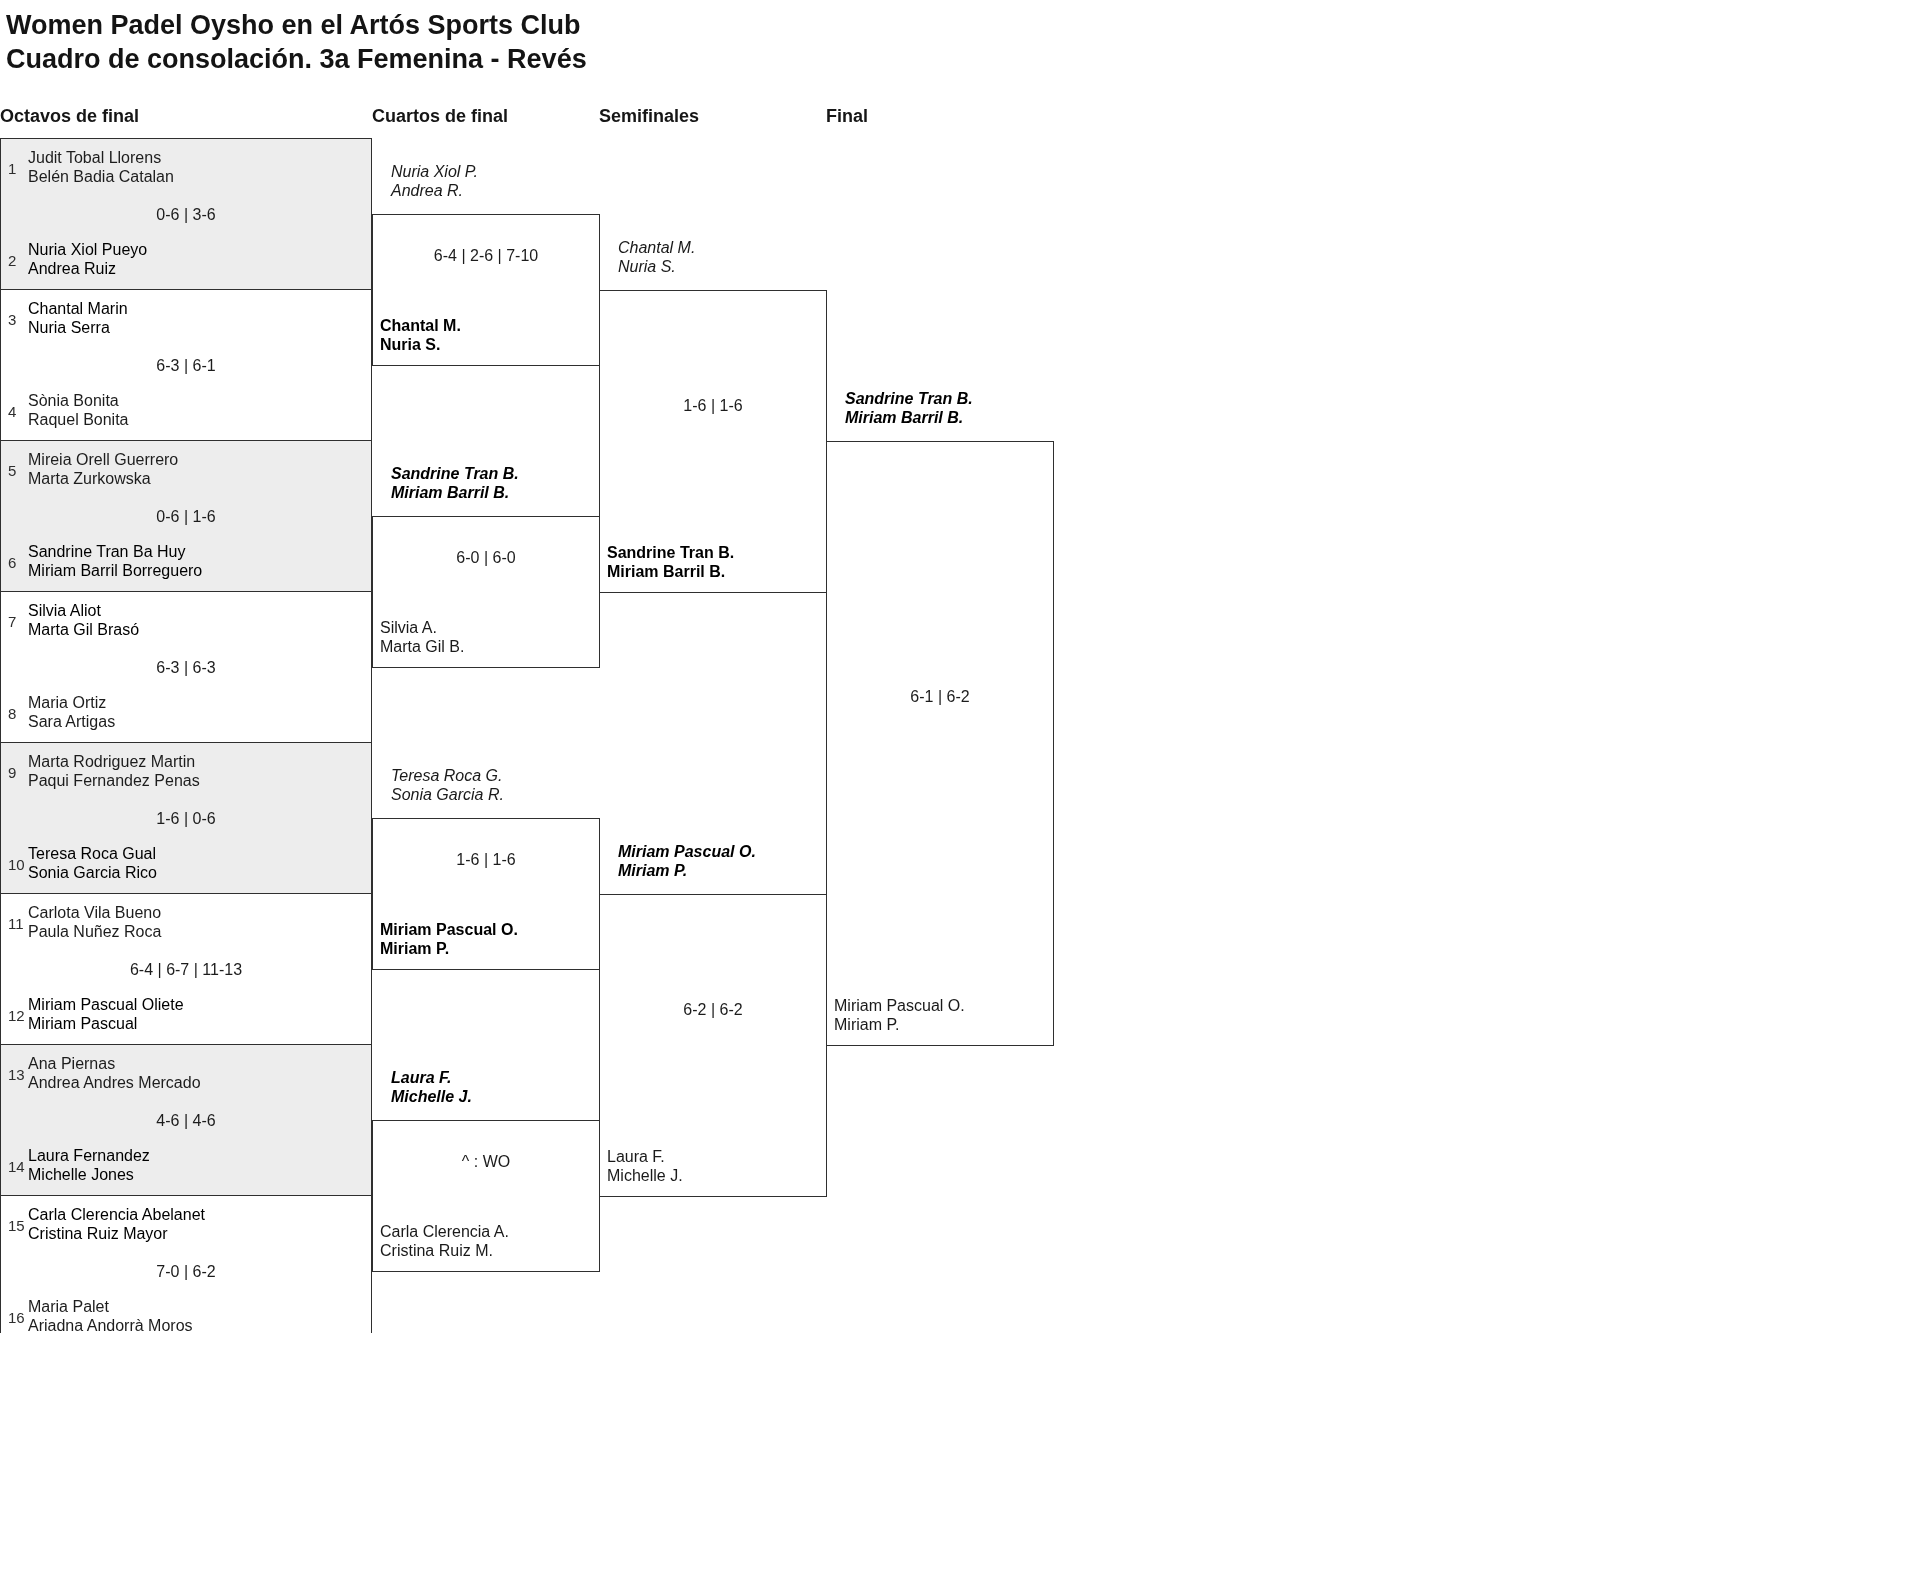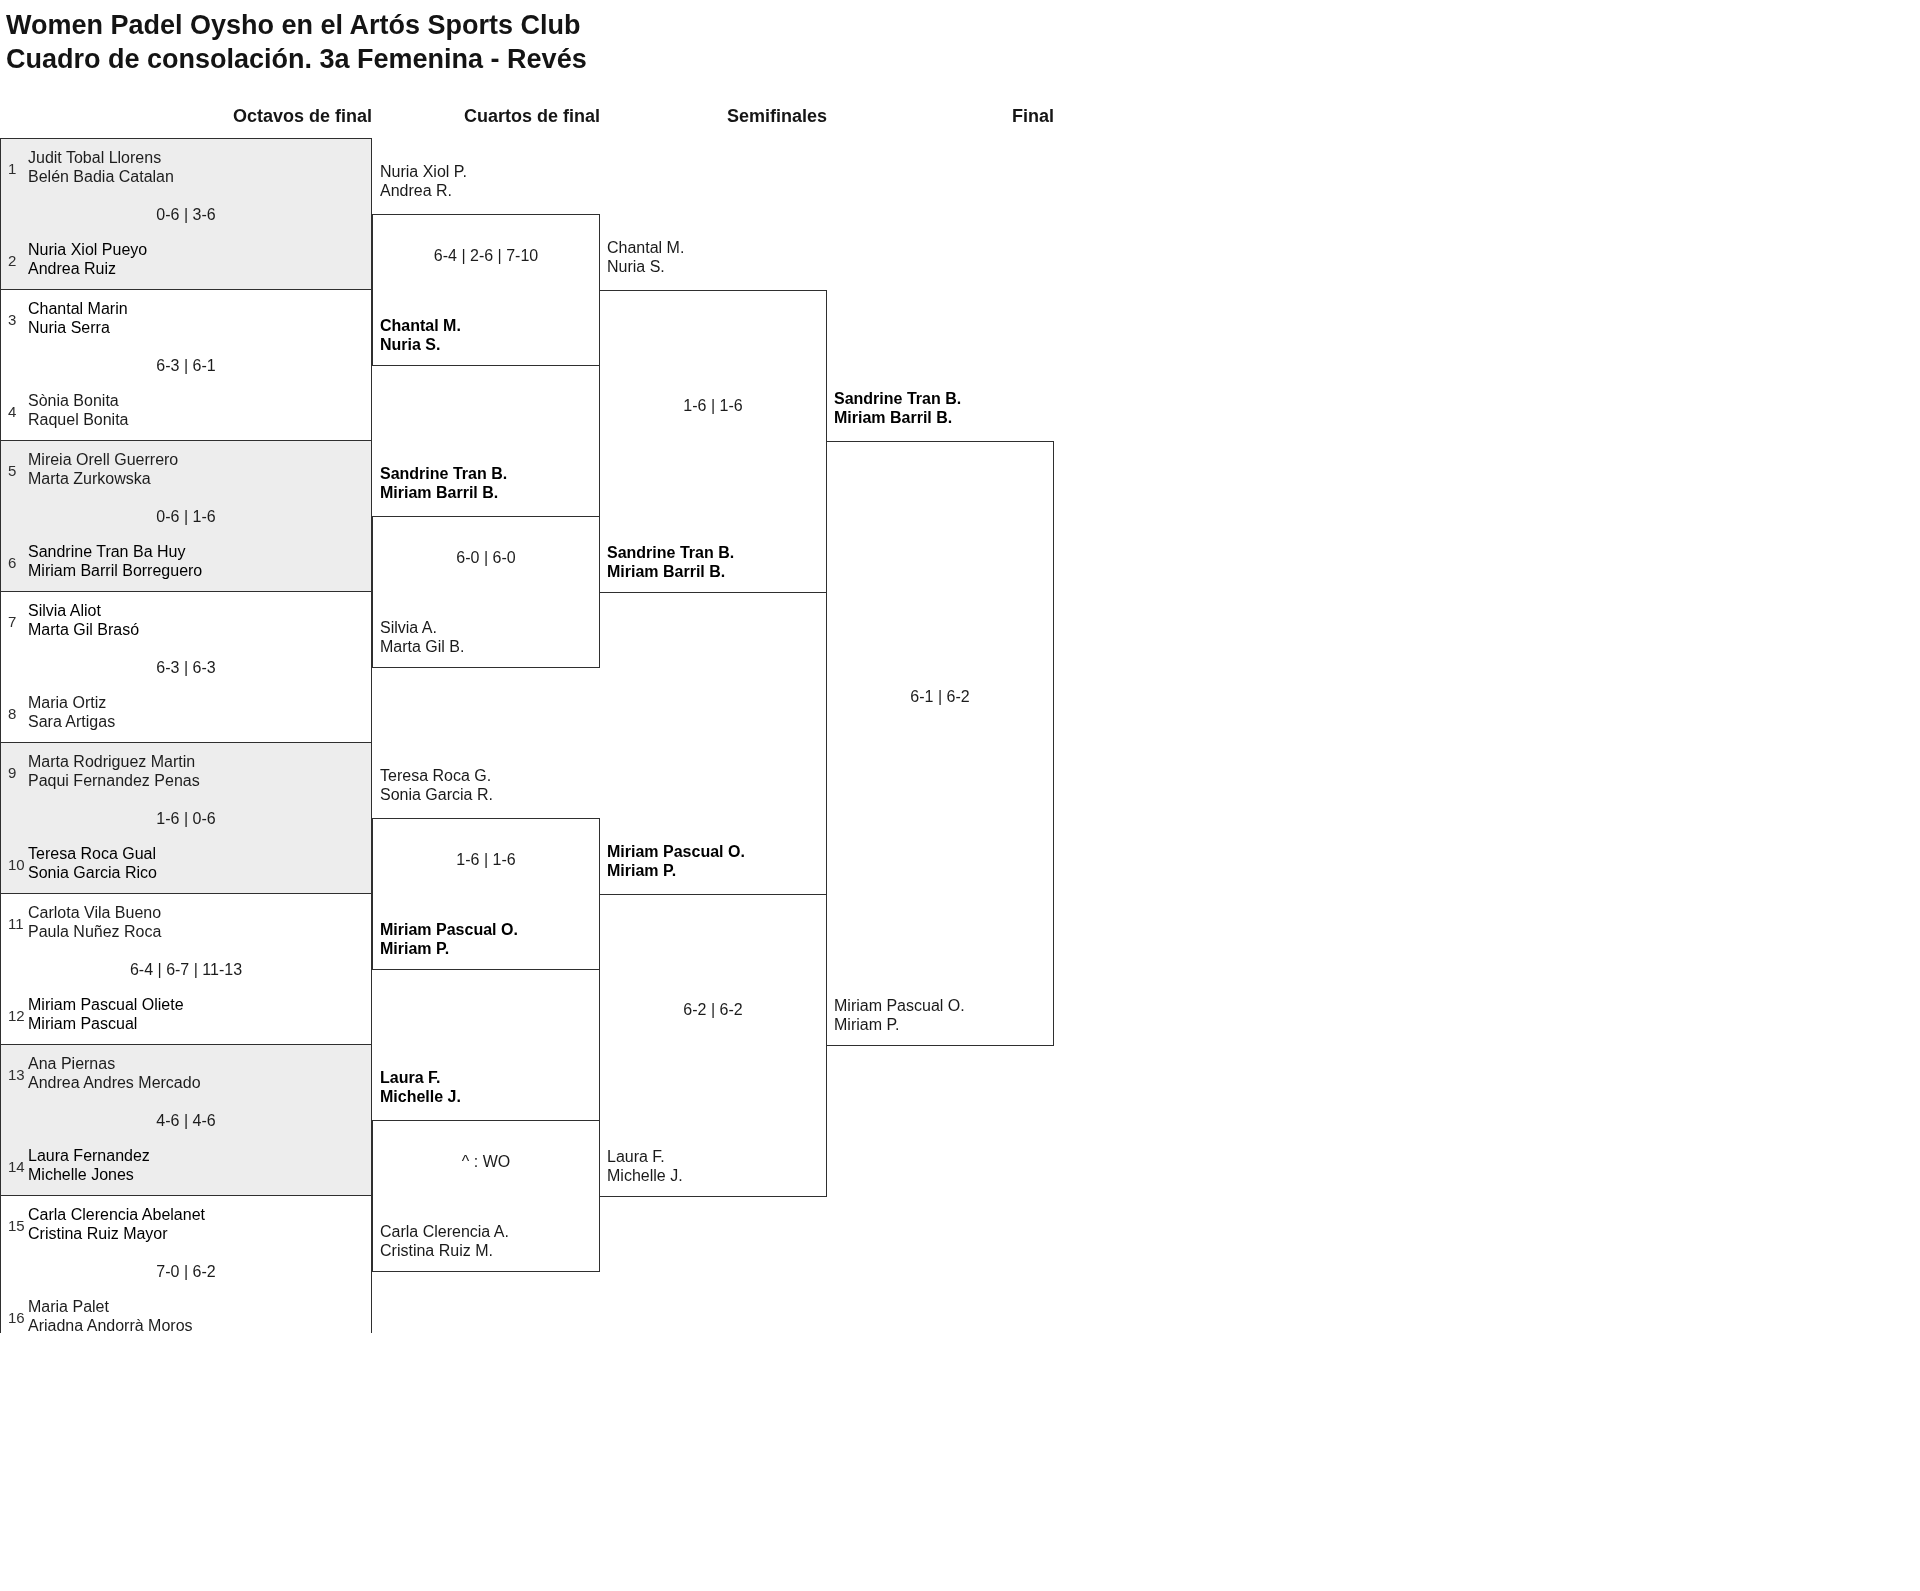--- a/index.html
+++ b/index.html
@@ -1,34 +1,34 @@
 <!DOCTYPE html>
 <html><head>
 <meta charset="utf-8">
 <style>
   html,body{margin:0;padding:0;background:#fff;}
   #canvas{
     position:relative;width:1920px;height:1333px;background:#fff;
     font-family:"Liberation Sans","DejaVu Sans",sans-serif;color:#1a1a1a;overflow:hidden;
   }
   .title{position:absolute;left:6px;top:8px;font-size:27px;line-height:34px;font-weight:600;color:#141414;white-space:nowrap;}
-  .col-header{position:absolute;top:106px;height:24px;font-size:18px;font-weight:600;color:#161616;text-align:right;white-space:nowrap;}
+  .col-header{position:absolute;top:106px;height:24px;font-size:18px;font-weight:600;color:#161616;text-align:left;white-space:nowrap;}
   .box{position:absolute;border:1px solid #2f2f2f;background:#fff;box-sizing:border-box;}
   .box.shaded{background:#ededed;}
   .odf{left:0;width:372px;height:152px;}
   .qf{left:372px;width:228px;height:152px;background:transparent;}
   .sf{left:599px;width:228px;height:303px;background:transparent;}
   .fin{left:826px;width:228px;height:605px;background:transparent;}
   .slot{position:absolute;left:0;right:0;height:40px;}
   .slot-a{top:9px;}
   .slot-b{bottom:9px;}
   .seed{position:absolute;left:7px;top:0;height:100%;display:flex;align-items:center;font-size:15px;color:#2e2e2e;}
   .names{padding-left:27px;font-size:16px;line-height:19px;color:#1d1d1d;white-space:nowrap;}
   .names.winner{font-weight:400;color:#000;}
-  .team-above{position:absolute;left:7px;bottom:calc(100% + 15px);font-size:16px;line-height:19px;white-space:nowrap;}
+  .team-above{position:absolute;left:18px;bottom:calc(100% + 15px);font-size:16px;line-height:19px;white-space:nowrap;font-style:italic;}
   .team-above.winner{font-weight:700;color:#000;}
   .team-inside{position:absolute;left:7px;bottom:11px;font-size:16px;line-height:19px;white-space:nowrap;}
   .team-inside.winner{font-weight:700;color:#000;}
   .score{position:absolute;left:0;right:0;text-align:center;font-size:16px;line-height:20px;color:#1c1c1c;white-space:nowrap;}
   .odf .score{top:66px;}
   .qf .score{top:31px;}
   .sf .score{top:105px;}
   .fin .score{top:245px;}
 </style>
 </head>

